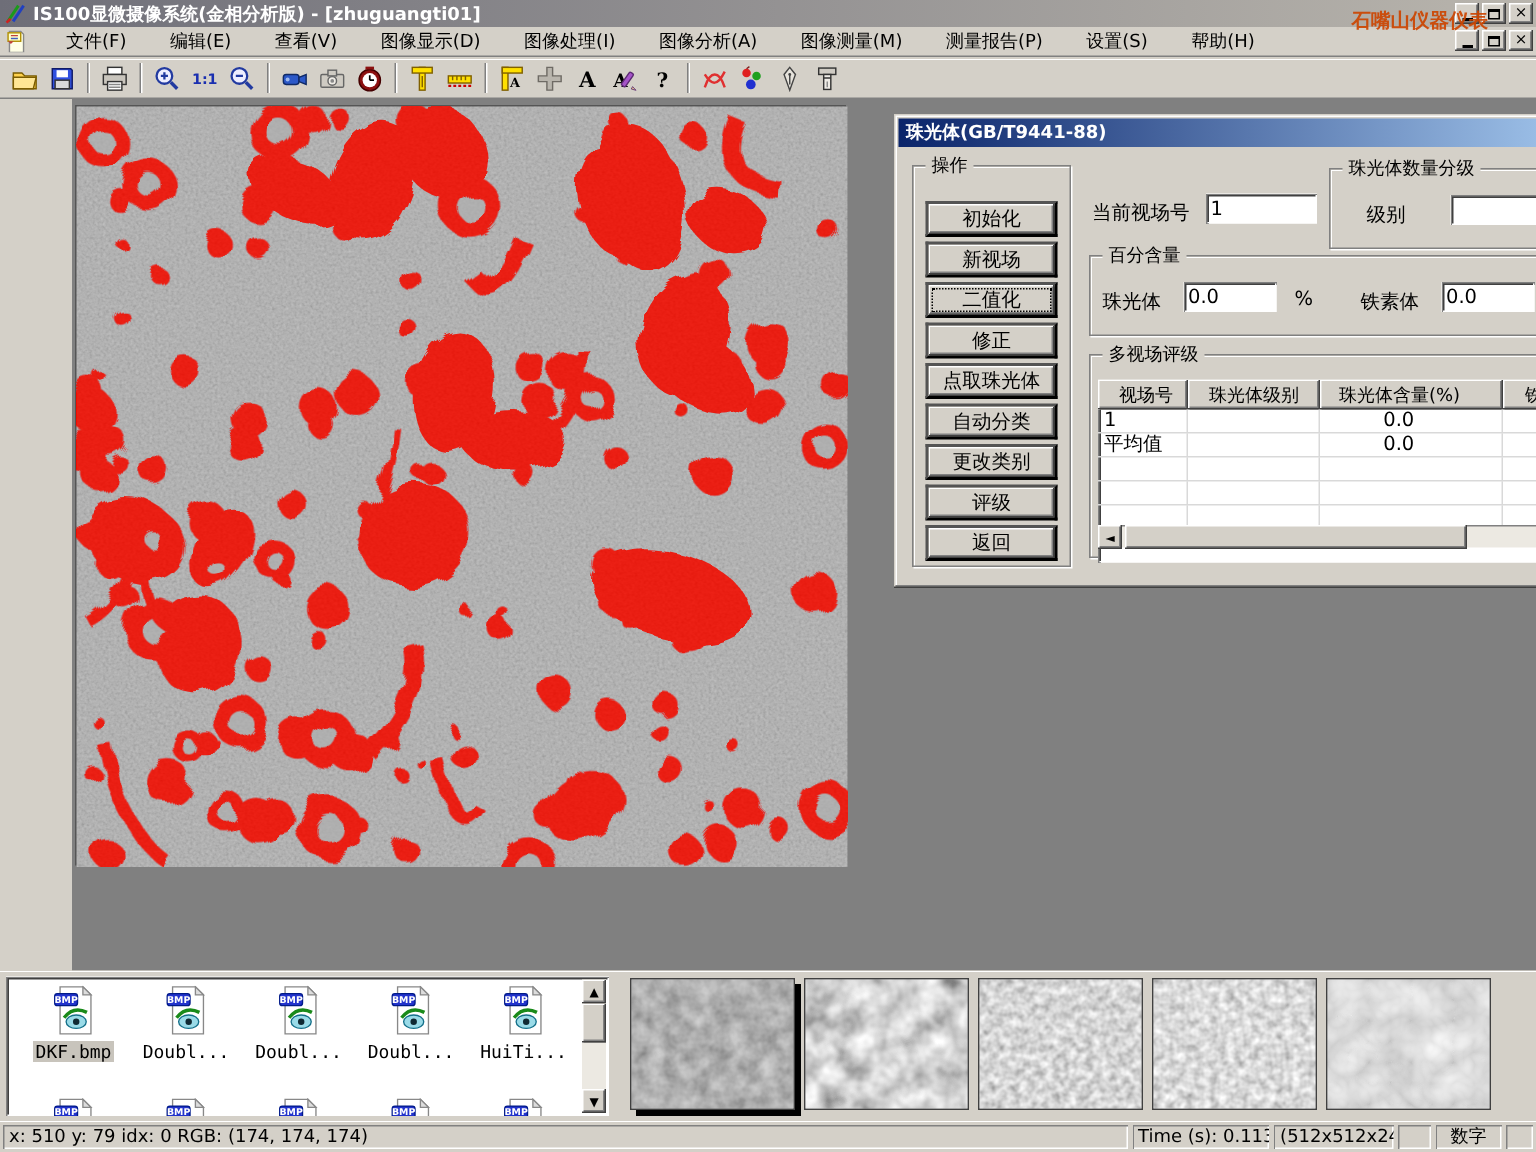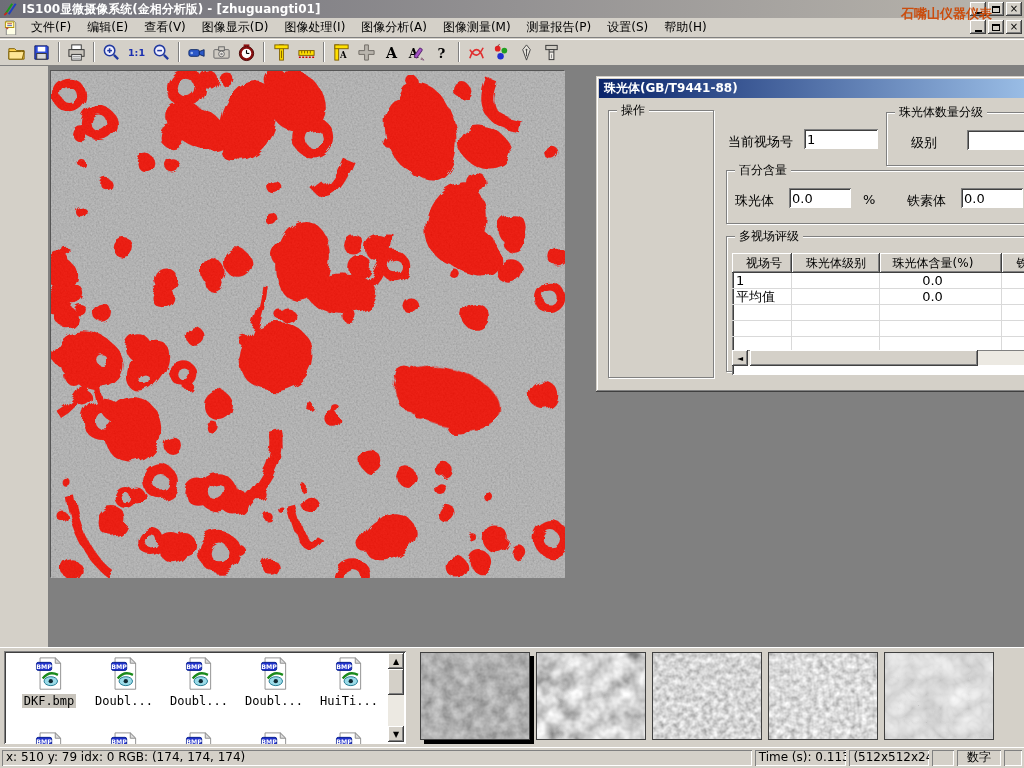--- a/index.html
+++ b/index.html
@@ -17,21 +17,21 @@
   #titlebar .app-icon { width:15px; height:14px; margin-right:4px; }
   #titlebar .title-text { color:#fff; font-weight:bold; font-size:12px; white-space:nowrap; }
   .winbtns { position:absolute; right:2px; top:2px; display:flex; gap:2px; }
   .wbtn { width:16px; height:14px; display:flex; align-items:center; justify-content:center;
     font-size:10px; line-height:1; color:#000; cursor:default; }
   .wbtn .minbar { width:7px; height:2px; background:#000; margin-top:7px; }
   .wbtn .rsq { width:8px; height:7px; border:1px solid #000; border-top-width:2px; }
 
   
   #menubar { position:absolute; left:0; top:18px; width:1024px; height:20px; background:#d4d0c8;
-    display:flex; align-items:center; border-bottom:1px solid #808080; }
+    display:flex; align-items:center; border-bottom:1px solid #808080;gap:13px; }
   #menubar .doc-icon { width:16px; height:15px; margin:0 4px 0 3px; }
   .menu-item { padding:2px 8px; white-space:nowrap; color:#000; }
   #mdibtns { position:absolute; right:2px; top:20px; display:flex; gap:2px; }
 
   
   #toolbar { position:absolute; left:0; top:39px; width:1024px; height:27px; background:#d4d0c8;
     display:flex; align-items:center; padding-left:4px; border-bottom:1px solid #808080;
     box-shadow: inset 0 1px 0 #fff; }
   .tb-sep { width:2px; height:20px; margin:0 4px; border-left:1px solid #808080; border-right:1px solid #fff; }
   .tbtn { width:25px; height:23px; display:flex; align-items:center; justify-content:center; }
@@ -648,20 +648,31 @@
   <div id="dialog">
     <div id="dialog-title">
       <span>珠光体(GB/T9441-88)</span>
       <div id="dialog-close" class="wbtn out">
           <span>×</span>
         </div>
     </div>
 
     <div id="ops-box" class="groupbox">
       <span class="legend">操作</span>
+      <div class="ops-stack" id="ops-stack">
+          <button type="button" class="op-btn out">初始化</button>
+          <button type="button" class="op-btn out">新视场</button>
+          <button type="button" class="op-btn out focused">二值化</button>
+          <button type="button" class="op-btn out">修正</button>
+          <button type="button" class="op-btn out">点取珠光体</button>
+          <button type="button" class="op-btn out">自动分类</button>
+          <button type="button" class="op-btn out">更改类别</button>
+          <button type="button" class="op-btn out">评级</button>
+          <button type="button" class="op-btn out">返回</button>
+        </div>
     </div>
 
     <span class="dlabel" style="left:132px; top:57px;">当前视场号</span>
     <input class="dinput in" style="left: 208px; top: 53px; width: 74px;" value="1">
 
     <div id="grade-box" class="groupbox">
       <span class="legend">珠光体数量分级</span>
       <span class="dlabel" style="left:24px; top:21px;">级别</span>
       <input class="dinput in" style="left: 80px; top: 17px; width: 64px;" value="">
     </div>

